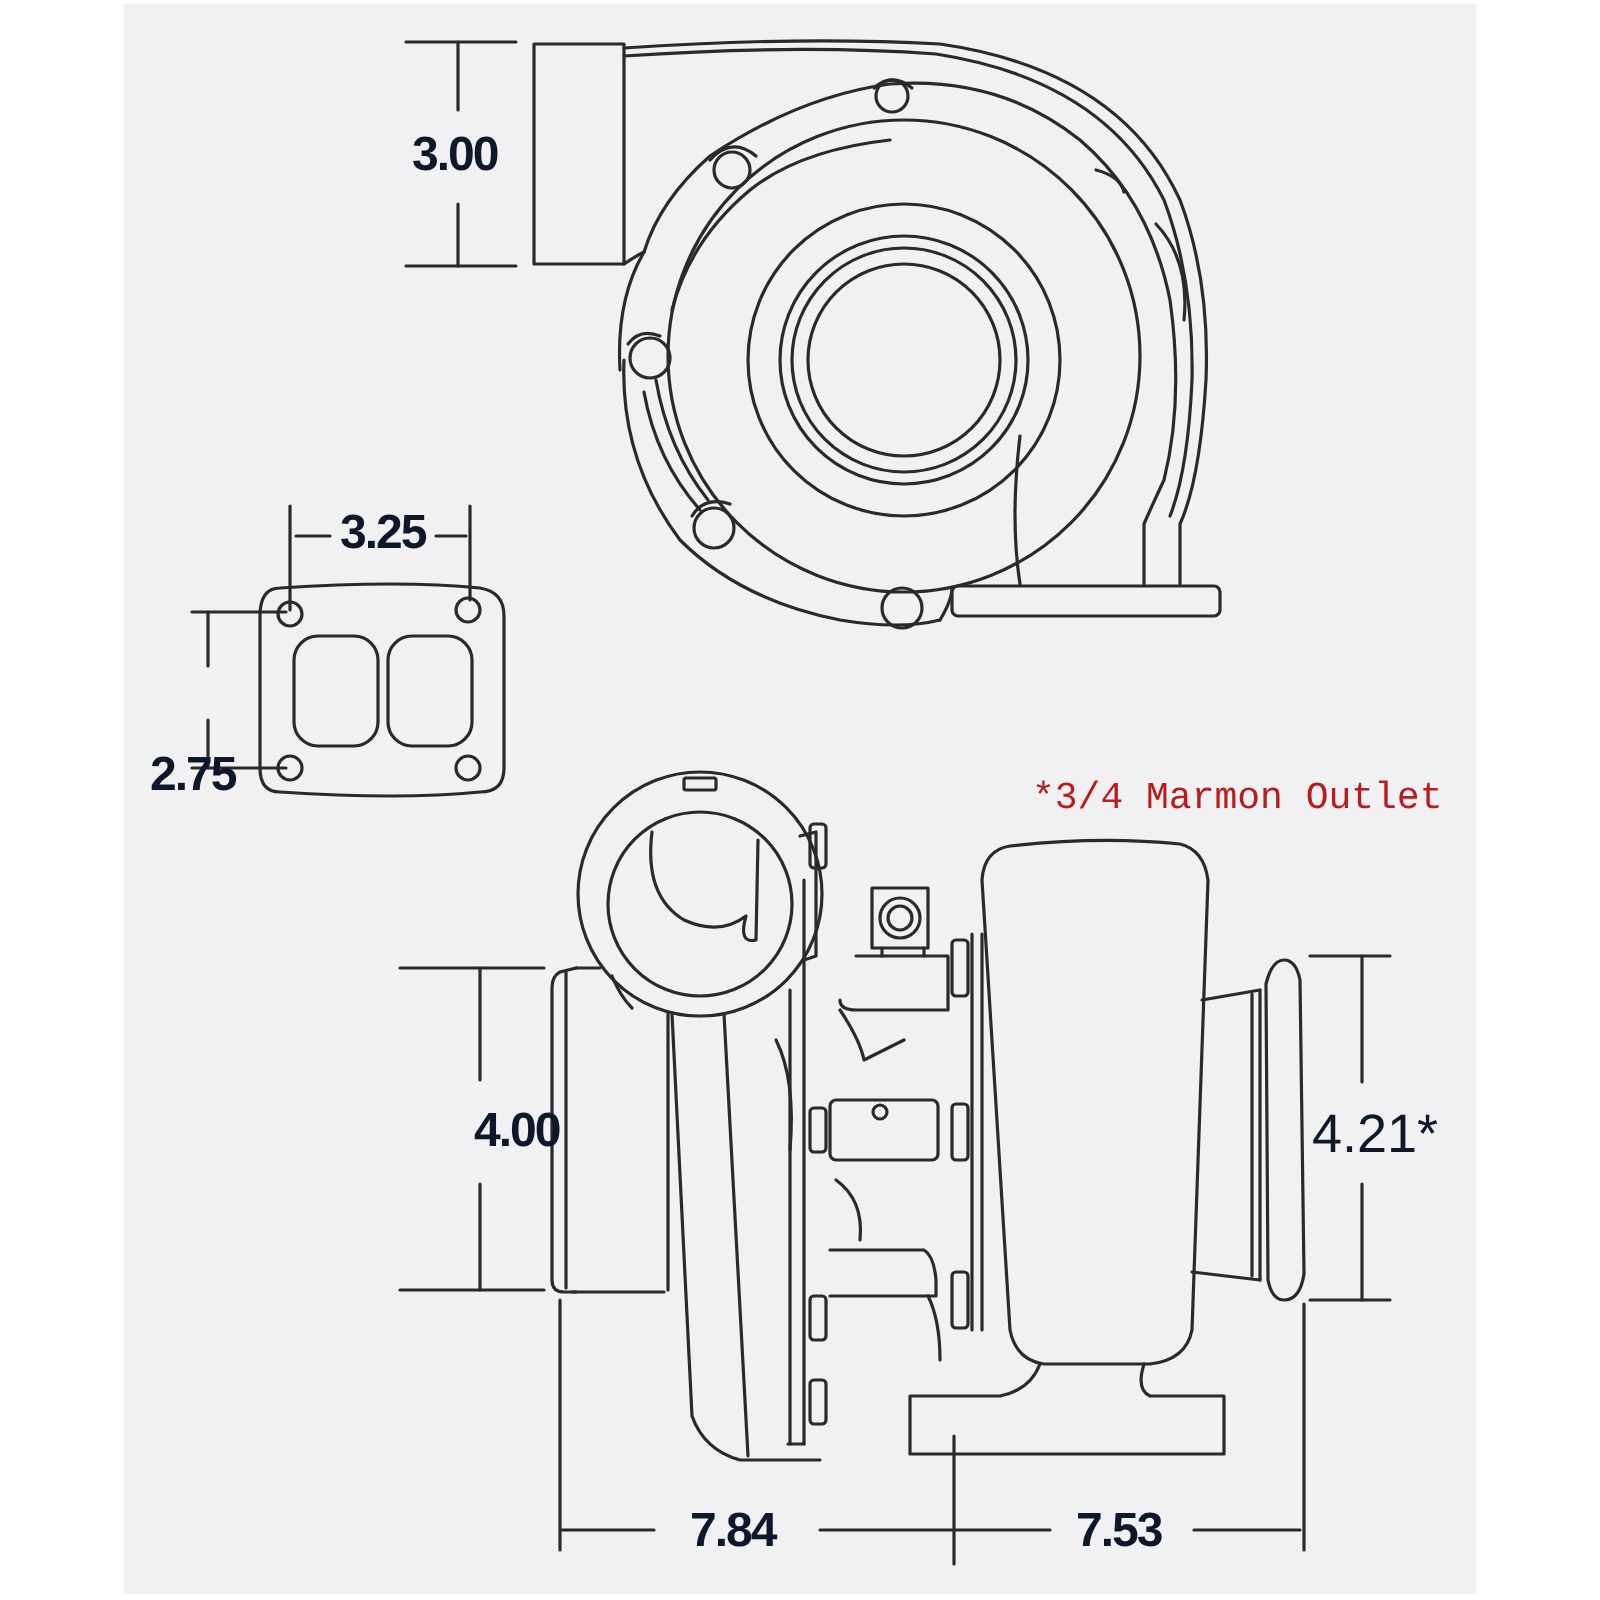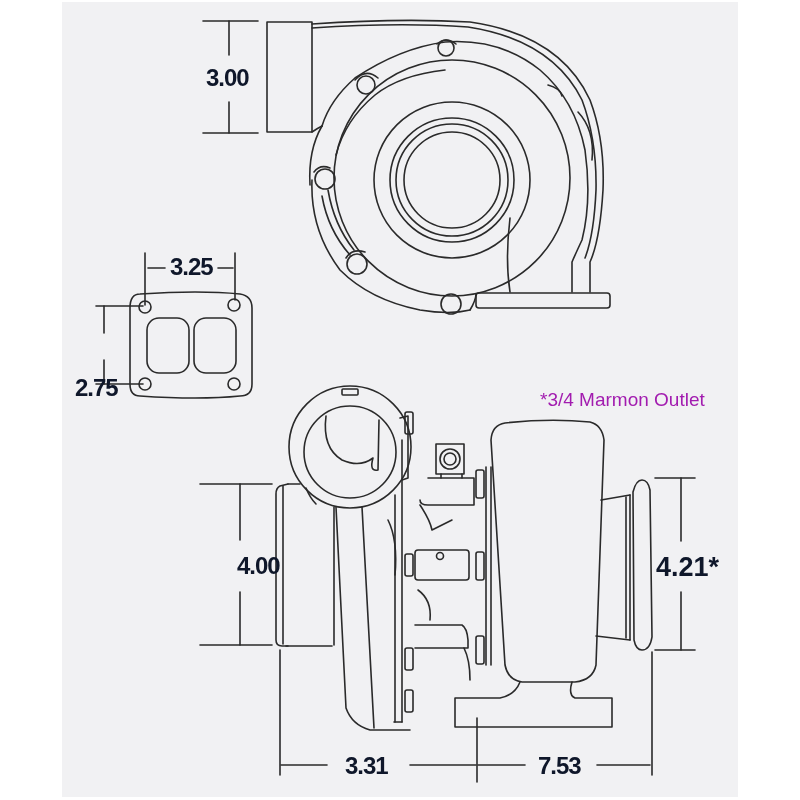--- a/index.html
+++ b/index.html
@@ -1,21 +1,21 @@
 <!DOCTYPE html>
 <html><head>
 <meta charset="utf-8">
 <style>
   html, body { margin:0; padding:0; background:#ffffff; }
   body { width:800px; height:800px; position:relative; overflow:hidden; font-family:"Liberation Sans", sans-serif; }
   #panel { position:absolute; left:62px; top:2px; width:676px; height:795px; background:#f1f1f3; }
   #drawing { position:absolute; left:0; top:0; width:800px; height:800px; }
   .dim-label { position:absolute; font-family:"Liberation Sans", sans-serif; font-weight:bold; color:#0f172a; font-size:24px; letter-spacing:-1px; line-height:1; white-space:nowrap; }
-  .note { position:absolute; font-family:Liberation Sans, sans-serif; color:#a21caf; font-size:19px; line-height:1; white-space:nowrap;margin-left:24px; }
-  .plain { font-weight:bold; font-size:27px; letter-spacing:0; }
+  .note { position:absolute; font-family:Liberation Mono, monospace; color:#b91c1c; font-size:19px; line-height:1; white-space:nowrap; }
+  .plain { font-weight:normal; font-size:27px; letter-spacing:0; }
 </style>
 </head>
 <body>
 
 <div id="panel"></div>
 
 <svg id="drawing" viewBox="0 0 800 800" fill="none" stroke="#2a2a2a" stroke-width="1.6" stroke-linecap="round" stroke-linejoin="round">
 
   <g>
 
@@ -166,14 +166,14 @@
     <line x1="597" y1="765" x2="650" y2="765"></line>
   </g>
 </svg>
 
 <div class="dim-label" style="left:206px; top:66px;">3.00</div>
 <div class="dim-label" style="left:170px; top:255px;">3.25</div>
 <div class="dim-label" style="left:75px; top:336px;margin-top:40px;">2.75</div>
 <div class="note" style="left:516px; top:390px;">*3/4 Marmon Outlet</div>
 <div class="dim-label" style="left:213px; top:554px;margin-left:24px;">4.00</div>
 <div class="dim-label plain" style="left:656px; top:554px;">4.21*</div>
-<div class="dim-label" style="left:345px; top:754px;">3.31</div>
+<div class="dim-label" style="left:345px; top:754px;">7.84</div>
 <div class="dim-label" style="left:538px; top:754px;">7.53</div>
 
 </body></html>

